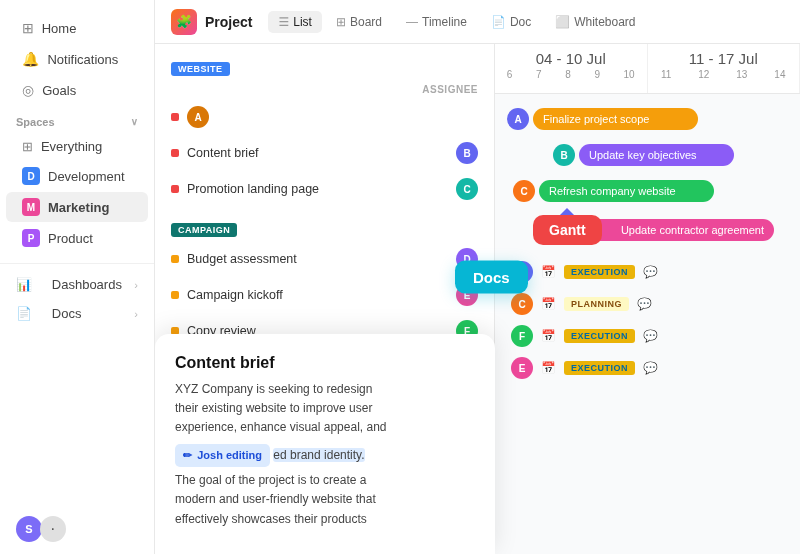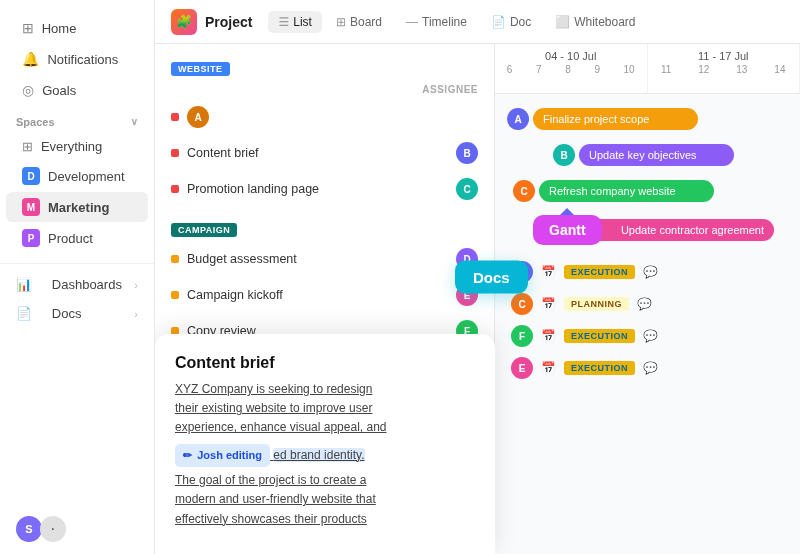--- a/index.html
+++ b/index.html
@@ -224,21 +224,21 @@
       background: #fff;
       height: 50px;
     }
     .gantt-week {
       flex: 1;
       text-align: center;
       font-size: 10px; color: #888;
       padding: 6px 0 2px;
       border-right: 1px solid #f0f0f0;
     }
-    .gantt-week-label { font-weight: 500; color: #555; font-size: 11px; }
+    .gantt-week-label { font-weight: 500; color: #555; font-size: 15px; }
     .gantt-days {
       display: flex; justify-content: space-around;
       margin-top: 2px;
     }
     .gantt-day { font-size: 10px; color: #999; }
 
     
     .gantt-rows { padding: 8px 0; position: relative; }
     .gantt-row {
       height: 34px;
@@ -280,21 +280,21 @@
       left: 0;
       width: 340px;
       min-height: 220px;
       background: #fff;
       border-radius: 14px 14px 0 0;
       box-shadow: 0 -4px 24px rgba(0,0,0,0.10);
       padding: 20px 20px 14px;
       z-index: 5;
     }
     .docs-title { font-size: 16px; font-weight: 700; color: #111; margin-bottom: 8px; }
-    .docs-body { font-size: 12px; line-height: 1.6; color: #444; text-decoration: underline; }
+    .docs-body { font-size: 12px; line-height: 1.6; color: #444; }
     .docs-editing-badge {
       display: inline-flex; align-items: center; gap: 5px;
       background: #dbeafe;
       color: #1d4ed8;
       font-size: 11px; font-weight: 600;
       padding: 3px 8px;
       border-radius: 5px;
       margin: 6px 0 4px;
     }
     .docs-editing-badge .edit-icon { font-size: 11px; }
@@ -501,21 +501,21 @@
           <div class="avatar-face" style="background:#f97316; position:absolute; left:10px; z-index:3; width:22px;height:22px;border-radius:50%;font-size:10px;">C</div>
           <div class="gantt-bar green" style="left:36px; width:175px;">
             <span>Refresh company website</span>
           </div>
         </div>
 
         <div class="gantt-row" style="position:relative; height:40px; margin:2px 0; display:flex; align-items:center;">
           <div class="avatar-face" style="background:#8b5cf6; position:absolute; left:60px; z-index:3; width:22px;height:22px;border-radius:50%;font-size:10px;">D</div>
 
           <div style="position:absolute; left:30px; top:50%; transform:translateY(-50%); z-index:15;">
-            <div style="background:#d946ef; color:#fff; font-size:14px; font-weight:700; padding:7px 16px; border-radius:10px; position:relative;">
+            <div style="background:#ef4444; color:#fff; font-size:14px; font-weight:700; padding:7px 16px; border-radius:10px; position:relative;">
               <span>Gantt</span>
               <div style="position:absolute; top:-7px; left:50%; transform:translateX(-50%); width:0; height:0; border-left:7px solid transparent; border-right:7px solid transparent; border-bottom:7px solid #6366f1;"></div>
             </div>
           </div>
           <div class="gantt-bar pink" style="left:86px; width:185px;">
             <span>Update contractor agreement</span>
           </div>
         </div>
 
         <div style="margin-top:6px;">

